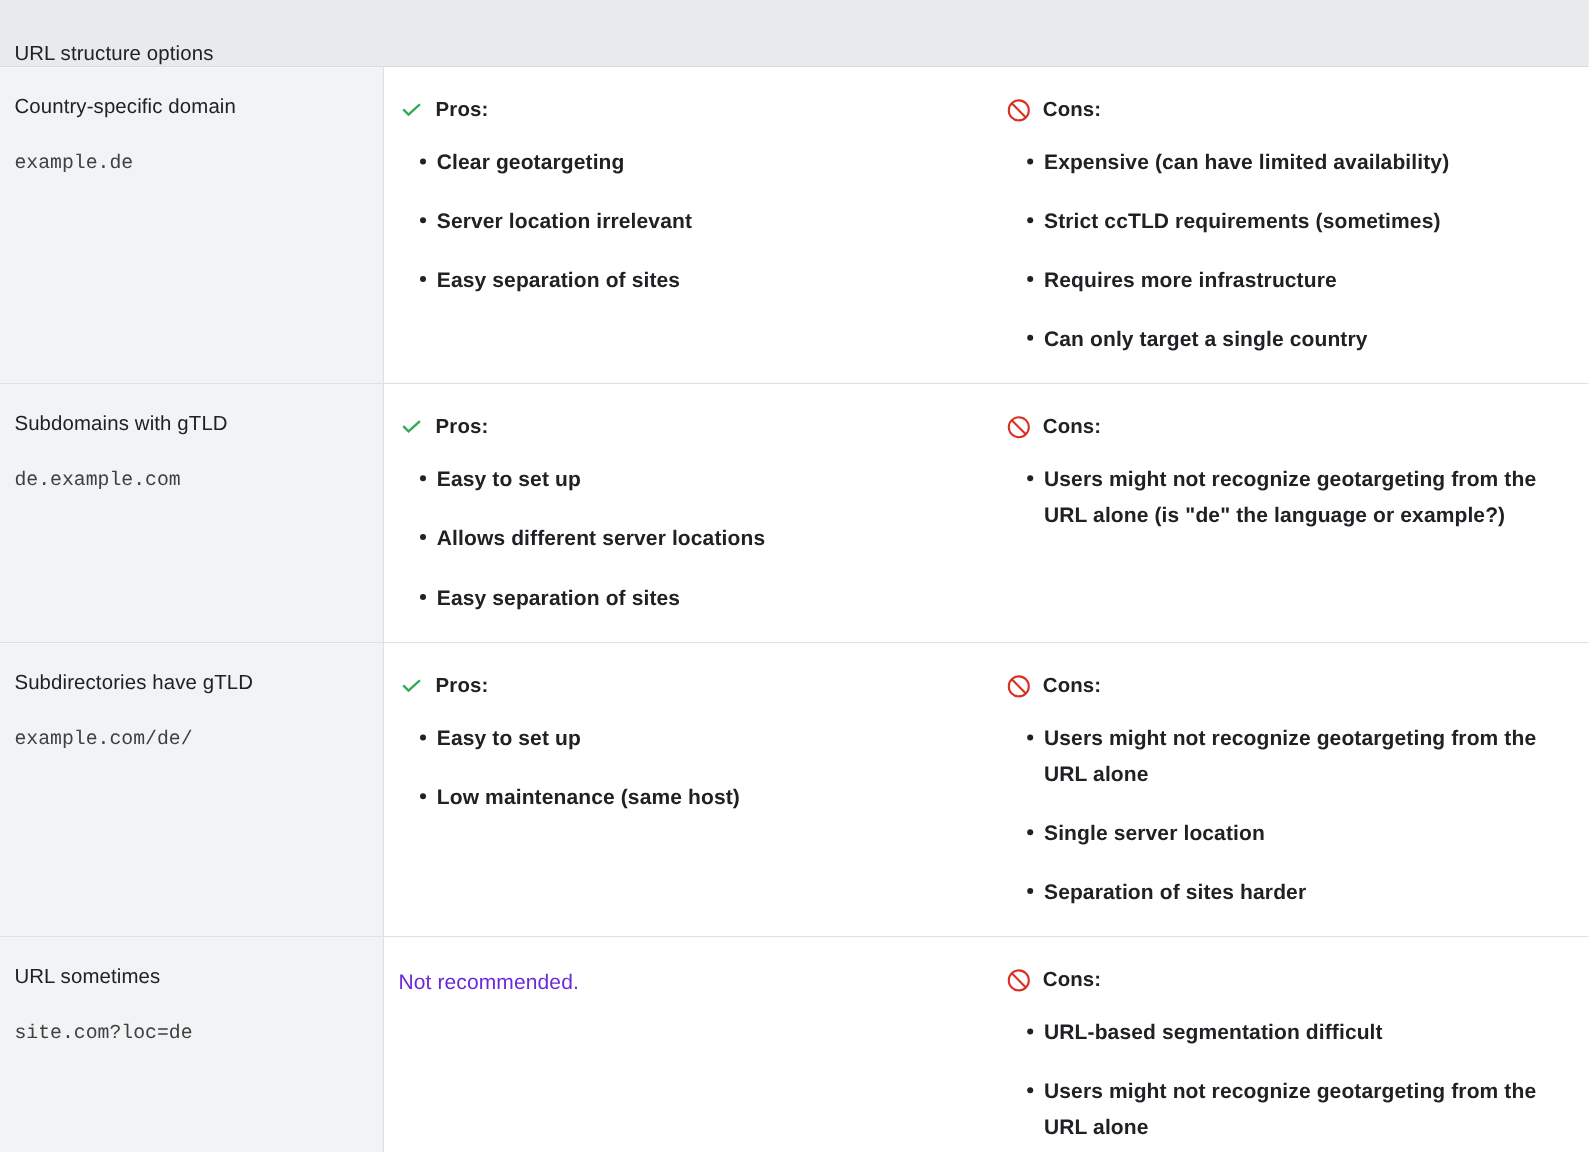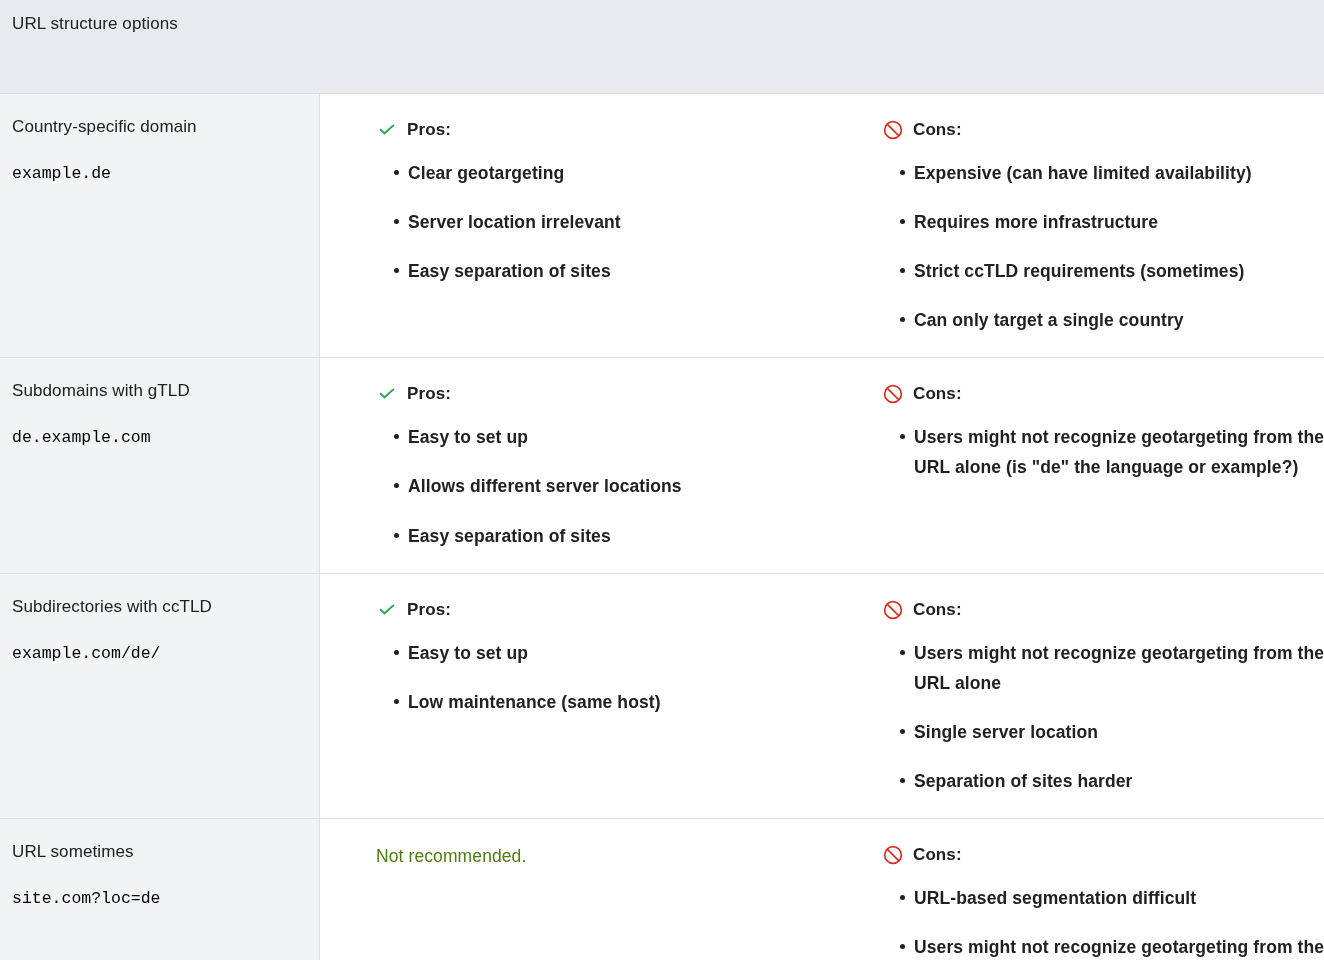--- a/index.html
+++ b/index.html
@@ -18,24 +18,24 @@
 
   .table-wrap {
     width: 1324px;
     height: 960px;
     background: #ffffff;
     position: relative;
   }
 
   
   .table-header {
-    height: 94px;
+    height: 56px;
     background: #e8eaed;
     display: flex;
-    align-items: flex-start;
+    align-items: flex-end;
     padding: 14px 0 0 12px;
     border-bottom: 1px solid #dadce0;
   }
   .table-header-title {
     font-size: 17px;
     font-weight: 400;
     color: #202124;
     letter-spacing: 0.1px;
   }
 
@@ -59,30 +59,30 @@
     font-size: 17px;
     font-weight: 400;
     color: #202124;
     line-height: 1.3;
     letter-spacing: 0.1px;
   }
   .label-url {
     margin-top: 26px;
     font-family: "Liberation Mono", "DejaVu Sans Mono", monospace;
     font-size: 16.5px;
-    color: #000000;
+    color: #404040;
     letter-spacing: 0px;
     white-space: nowrap;
   }
 
   .cell-pros, .cell-cons {
     background: #ffffff;
     padding: 22px 22px 22px 12px;
   }
-  .cell-pros { width: 506px; min-width: 506px; margin-left: 44px; }
+  .cell-pros { width: 506px; min-width: 506px; }
   .cell-cons { width: 498px; min-width: 498px; }
 
   .cell-head {
     display: flex;
     align-items: center;
     gap: 9px;
     height: 28px;
   }
   .cell-head-text {
     font-size: 17px;
@@ -123,21 +123,21 @@
     left: 18px;
     top: 12px;
     width: 5px;
     height: 5px;
     border-radius: 50%;
     background: #202124;
   }
 
   .plain-note {
     font-size: 17.5px;
-    color: #4d7c0f;
+    color: #6d28d9;
     line-height: 1.5;
     letter-spacing: 0.1px;
     padding-top: 2px;
   }
 </style>
 </head>
 <body>
 
 <div class="table-wrap">
 
@@ -171,22 +171,22 @@
             <span class="icon-block">
               <svg width="22" height="22" viewBox="0 0 24 24" aria-hidden="true">
                 <circle cx="12" cy="12" r="9.1" fill="none" stroke="#d93025" stroke-width="1.9"></circle>
                 <line x1="5.6" y1="5.6" x2="18.4" y2="18.4" stroke="#d93025" stroke-width="1.9"></line>
               </svg>
             </span>
             <span class="cell-head-text">Cons:</span>
           </div>
           <ul class="bullets">
             <li>Expensive (can have limited availability)</li>
+            <li>Strict ccTLD requirements (sometimes)</li>
             <li>Requires more infrastructure</li>
-            <li>Strict ccTLD requirements (sometimes)</li>
             <li>Can only target a single country</li>
           </ul>
         </div>
       </div>
       <div class="row">
         <div class="cell-label">
           <div class="label-title">Subdomains with gTLD</div>
           <div class="label-url">de.example.com</div>
         </div>
         <div class="cell-pros">
@@ -214,21 +214,21 @@
             </span>
             <span class="cell-head-text">Cons:</span>
           </div>
           <ul class="bullets">
             <li>Users might not recognize geotargeting from the URL alone (is "de" the language or example?)</li>
           </ul>
         </div>
       </div>
       <div class="row">
         <div class="cell-label">
-          <div class="label-title">Subdirectories with ccTLD</div>
+          <div class="label-title">Subdirectories have gTLD</div>
           <div class="label-url">example.com/de/</div>
         </div>
         <div class="cell-pros">
           <div class="cell-head">
             <span class="icon-check">
               <svg width="22" height="22" viewBox="0 0 24 24" aria-hidden="true">
                 <path d="M9.2 17.3 3.7 11.8l1.5-1.5 4 4L18.8 5.7l1.5 1.5z" fill="#34a853"></path>
               </svg>
             </span>
             <span class="cell-head-text">Pros:</span>

